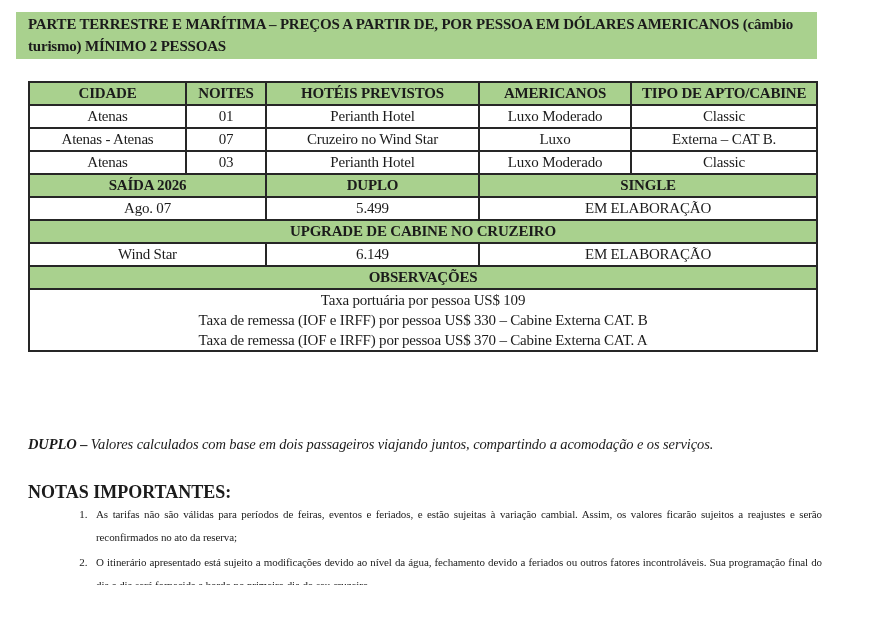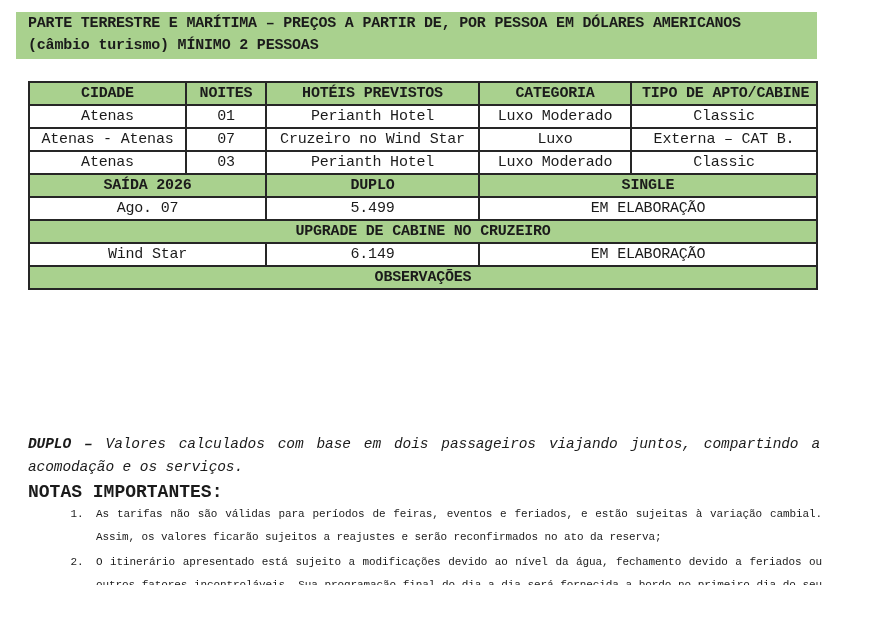--- a/index.html
+++ b/index.html
@@ -1,21 +1,21 @@
 <!DOCTYPE html>
 <html><head>
 <meta charset="utf-8">
 <style>
   html, body { margin: 0; padding: 0; background: #ffffff; }
   .page {
     position: relative;
     width: 878px;
     height: 585px;
     background: #ffffff;
-    font-family: Liberation Mono, monospace;
+    font-family: Liberation Serif, serif;
     color: #1b1b1b;
     overflow: hidden;
   }
 
   
   .title-banner {
     position: absolute;
     left: 16px; top: 12px;
     width: 777px;
     background: #a9d18e;
@@ -103,21 +103,21 @@
           <col style="width:80px">
           <col style="width:213px">
           <col style="width:152px">
           <col style="width:186px">
       </colgroup>
       <tbody>
         <tr>
           <th class="green">CIDADE</th>
           <th class="green">NOITES</th>
           <th class="green">HOTÉIS PREVISTOS</th>
-          <th class="green">CATEGORIA</th>
+          <th class="green">AMERICANOS</th>
           <th class="green">TIPO DE APTO/CABINE</th>
         </tr>
         <tr>
           <td>Atenas</td>
           <td>01</td>
           <td>Perianth Hotel</td>
           <td>Luxo Moderado</td>
           <td>Classic</td>
         </tr>
         <tr>
@@ -148,20 +148,27 @@
           <td class="green" colspan="5">UPGRADE DE CABINE NO CRUZEIRO</td>
         </tr>
         <tr>
           <td colspan="2">Wind Star</td>
           <td>6.149</td>
           <td colspan="2">EM ELABORAÇÃO</td>
         </tr>
         <tr>
           <td class="green" colspan="5">OBSERVAÇÕES</td>
         </tr>
+        <tr>
+          <td class="obs-cell" colspan="5">
+            <div class="obs-line">Taxa portuária por pessoa US$ 109</div>
+            <div class="obs-line">Taxa de remessa (IOF e IRFF) por pessoa US$ 330 – Cabine Externa CAT. B</div>
+            <div class="obs-line">Taxa de remessa (IOF e IRFF) por pessoa US$ 370 – Cabine Externa CAT. A</div>
+          </td>
+        </tr>
       </tbody>
     </table>
   </div>
 
   <p class="duplo-para">
     <span class="duplo-term">DUPLO –</span>
     <span>Valores calculados com base em dois passageiros viajando juntos, compartindo a acomodação e os serviços.</span>
   </p>
 
   <div class="notes-heading">NOTAS IMPORTANTES:</div>

